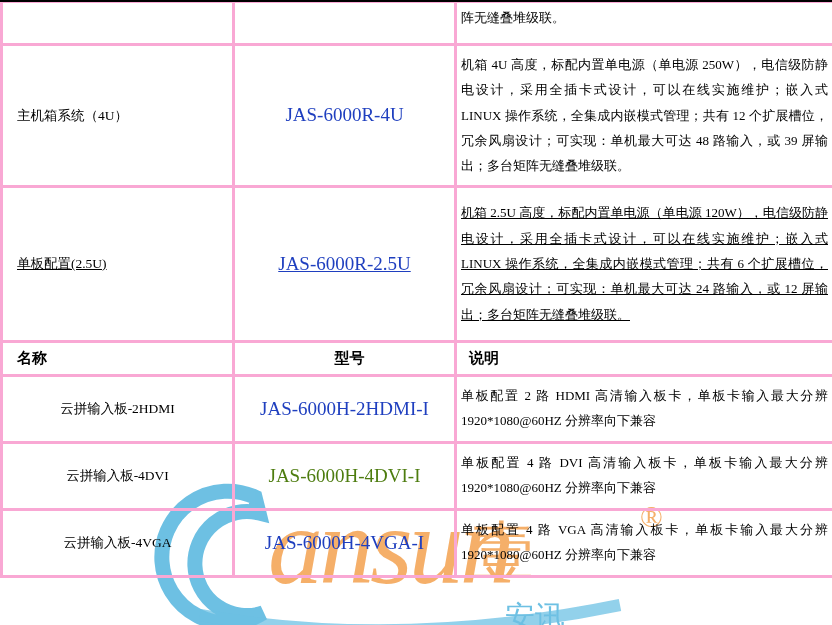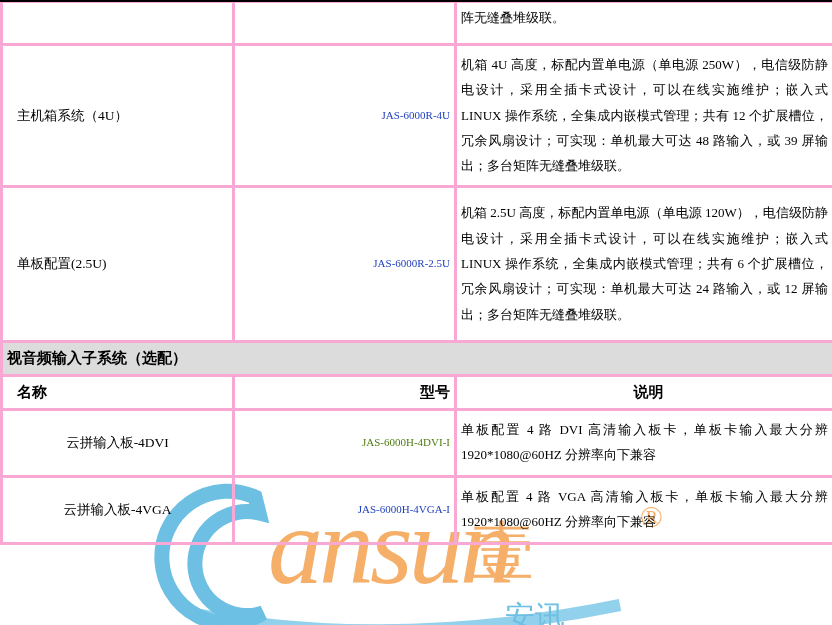--- a/index.html
+++ b/index.html
@@ -55,22 +55,22 @@
     font-size: 13.5px;
     color: #000;
     line-height: 1.6;
     margin-left: 40px;
   }
   .name-cell.left {
     text-align: left;
     padding-left: 14px;
   }
   .model-cell {
-    text-align: right;
-    font-size: 11px;
+    text-align: center;
+    font-size: 19px;
     color: #1f3fbf;
     padding-left: 14px;
     line-height: 1.6;
   }
   .model-cell.orange {
     color: #4d7c0f;
   }
   .desc-cell {
     font-size: 13px;
     line-height: 1.95;
@@ -112,25 +112,25 @@
     color: #000;
   }
   .header-row td {
     font-size: 15px;
     font-weight: bold;
     padding: 11px 12px;
     color: #000;
     font-family: Liberation Serif, serif;
   }
   .header-row td.h-name { text-align: left; padding-left: 14px;}
-  .header-row td.h-model { text-align: right; padding-left: 14px;}
-  .header-row td.h-desc { text-align: center; padding-left: 12px;}
+  .header-row td.h-model { text-align: center; padding-left: 14px;}
+  .header-row td.h-desc { text-align: left; padding-left: 12px;}
 
   .row-tall td { height: 122px; }
-  .row-tall2 td { height: 140px; }
+  .row-tall2 td { height: 140px; text-decoration: underline; }
   .row-io td { height: 52px; }
 </style>
 </head>
 <body>
 
 <div class="watermark">
   <svg width="832" height="175" viewBox="0 0 832 175" xmlns="http://www.w3.org/2000/svg">
     <g opacity="0.8">
 
       <path d="M255 42 a66 66 0 1 0 8 116 a52 52 0 1 1 -4 -100 z" fill="none" stroke="#2aa3d6" stroke-width="15"></path>
@@ -168,31 +168,33 @@
         <td class="model-cell">JAS-6000R-4U</td>
         <td class="desc-cell">机箱 4U 高度，标配内置单电源（单电源 250W），电信级防静电设计，采用全插卡式设计，可以在线实施维护；嵌入式 LINUX 操作系统，全集成内嵌模式管理；共有 12 个扩展槽位，冗余风扇设计；可实现：单机最大可达 48 路输入，或 39 屏输出；多台矩阵无缝叠堆级联。</td>
       </tr>
 
       <tr class="row-tall2">
         <td class="name-cell left">单板配置(2.5U)</td>
         <td class="model-cell">JAS-6000R-2.5U</td>
         <td class="desc-cell">机箱 2.5U 高度，标配内置单电源（单电源 120W），电信级防静电设计，采用全插卡式设计，可以在线实施维护；嵌入式 LINUX 操作系统，全集成内嵌模式管理；共有 6 个扩展槽位，冗余风扇设计；可实现：单机最大可达 24 路输入，或 12 屏输出；多台矩阵无缝叠堆级联。</td>
       </tr>
 
-      <tr class="section-row">
-        <td colspan="3">视音频输入子系统（选配）</td>
-      </tr>
 
       <tr class="header-row">
         <td class="h-name">名称</td>
         <td class="h-model">型号</td>
         <td class="h-desc">说明</td>
       </tr>
 
       <tr class="row-io">
+        <td class="name-cell">云拼输入板-2HDMI</td>
+        <td class="model-cell">JAS-6000H-2HDMI-I</td>
+        <td class="desc-cell small">单板配置 2 路 HDMI 高清输入板卡，单板卡输入最大分辨 1920*1080@60HZ 分辨率向下兼容</td>
+      </tr>
+      <tr class="row-io">
         <td class="name-cell">云拼输入板-4DVI</td>
         <td class="model-cell orange">JAS-6000H-4DVI-I</td>
         <td class="desc-cell small">单板配置 4 路 DVI 高清输入板卡，单板卡输入最大分辨 1920*1080@60HZ 分辨率向下兼容</td>
       </tr>
       <tr class="row-io">
         <td class="name-cell">云拼输入板-4VGA</td>
         <td class="model-cell">JAS-6000H-4VGA-I</td>
         <td class="desc-cell small">单板配置 4 路 VGA 高清输入板卡，单板卡输入最大分辨 1920*1080@60HZ 分辨率向下兼容</td>
       </tr>
     </tbody>

